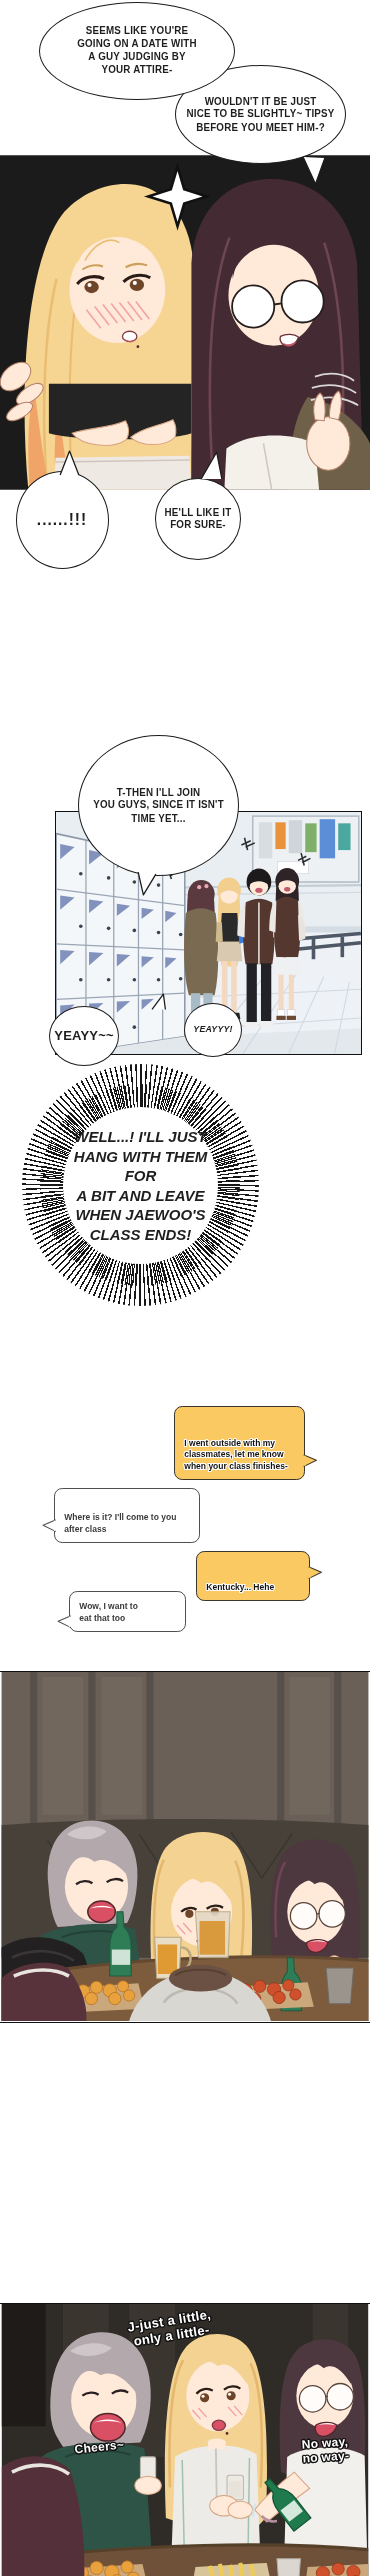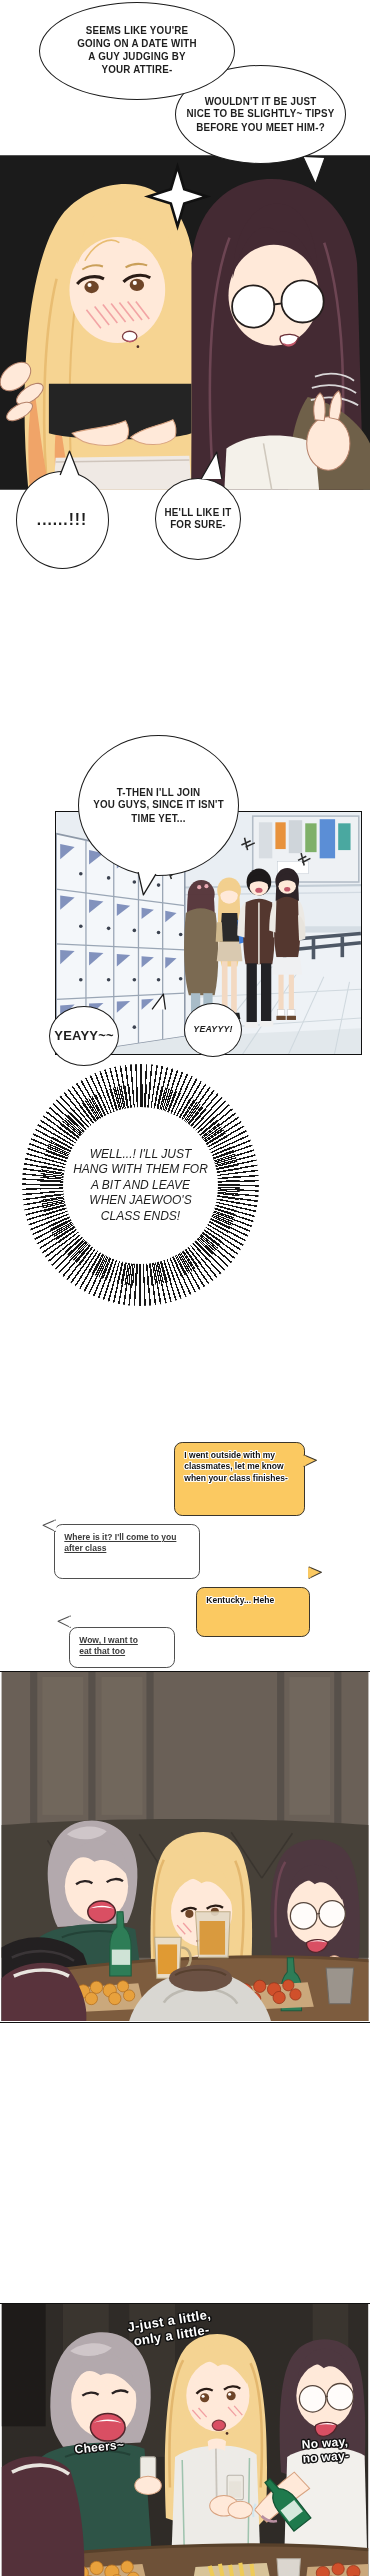--- a/index.html
+++ b/index.html
@@ -12,25 +12,25 @@
   .sb .txt{font-weight:bold;color:#1e1e1e;font-size:9.8px;line-height:1.26;
            letter-spacing:0.2px;white-space:pre-line;transform:scaleY(1.04);}
   .tail{position:absolute;z-index:7;}
   
   .burst-ring{position:absolute;border-radius:50%;z-index:5;
       background:repeating-conic-gradient(#161616 0deg .75deg,rgba(255,255,255,0) .75deg 2.5deg);}
   .burst-core{position:absolute;border-radius:50%;background:#ffffff;z-index:6;
       display:flex;align-items:center;justify-content:center;text-align:center;}
   
   .chat{position:absolute;border-radius:8.2px;box-sizing:border-box;z-index:6;
-        display:flex;align-items:flex-start;padding:7.2px 9.3px;font-size:8.5px;line-height:1.32;
-        white-space:pre-line;margin-top:36px;}
+        display:flex;align-items:flex-end;padding:7.2px 9.3px;font-size:8.5px;line-height:1.32;
+        white-space:pre-line;}
   .chat.yellow{background:#fbc961;border:1px solid #3b362c;color:#121212;font-weight:bold;
         text-shadow:-0.8px -0.8px 0 #fff,0.8px -0.8px 0 #fff,-0.8px 0.8px 0 #fff,0.8px 0.8px 0 #fff,0 -1px 0 #fff,0 1px 0 #fff,-1px 0 0 #fff,1px 0 0 #fff;}
-  .chat.white{background:#ffffff;border:1px solid #4f4f4f;color:#3a3a3a;font-weight:bold;text-decoration:underline;}
+  .chat.white{background:#ffffff;border:1px solid #4f4f4f;color:#3a3a3a;font-weight:bold;}
   
   .panel{position:absolute;z-index:2;box-sizing:border-box;overflow:hidden;}
   .panel svg{display:block;}
   
   .hand{position:absolute;z-index:8;font-weight:bold;color:#ffffff;text-align:center;
         white-space:pre-line;line-height:1.15;letter-spacing:0.3px;
         text-shadow:-1px -1px 0 #111,1px -1px 0 #111,-1px 1px 0 #111,1px 1px 0 #111,0 -1.3px 0 #111,0 1.3px 0 #111,-1.3px 0 0 #111,1.3px 0 0 #111;}
 </style>
 </head>
 <body>
@@ -318,21 +318,21 @@
   <div class="sb" style="left:49px;top:1006px;width:70px;height:60px;">
     <div class="txt" style="font-size:13px;">YEAYY~~</div>
   </div>
   <div class="sb" style="left:184px;top:1003px;width:58px;height:54px;font-style:italic;">
     <div class="txt" style="font-size:8.8px;">YEAYYY!</div>
   </div>
 
   <div class="burst-ring" style="left:21.6px;top:1064px;width:237px;height:242px;"></div>
   <div class="burst-ring" style="left:40px;top:1084px;width:200px;height:202px;background:repeating-conic-gradient(from 1.2deg,#161616 0deg .7deg,rgba(255,255,255,0) .7deg 2.2deg);"></div>
   <div class="burst-core" style="left:63px;top:1107px;width:155px;height:157px;">
-    <div class="txt" style="font-weight:normal;color:#1e1e1e;font-size:12px;line-height:1.3;white-space:pre-line;font-style:italic;">WELL...! I'LL JUST
+    <div class="txt" style="font-weight:bold;color:#1e1e1e;font-size:15px;line-height:1.3;white-space:pre-line;font-style:italic;">WELL...! I'LL JUST
 HANG WITH THEM FOR
 A BIT AND LEAVE
 WHEN JAEWOO'S
 CLASS ENDS!</div>
   </div>
 
   <div class="chat yellow" style="left:174px;top:1406px;width:131px;height:74px;">
     <span>I went outside with my
 classmates, let me know
 when your class finishes-</span>
@@ -352,21 +352,21 @@
   </svg>
 
   <div class="chat yellow" style="left:196px;top:1551px;width:114px;height:50px;">
     <span>Kentucky... Hehe</span>
   </div>
   <svg class="tail" style="left:308px;top:1566px;" width="15.5" height="13.4" viewBox="0 0 30 26">
     <path d="M2,2 L26,12 L2,24 Z" fill="#fbc961" stroke="#3b362c" stroke-width="2" stroke-linejoin="round"></path>
     <rect x="0" y="3" width="5" height="20" fill="#fbc961"></rect>
   </svg>
 
-  <div class="chat white" style="left:69px;top:1591px;width:106px;height:41px;">
+  <div class="chat white" style="left:69px;top:1591px;width:117px;height:41px;">
     <span>Wow, I want to
 eat that too</span>
   </div>
   <svg class="tail" style="left:56px;top:1615px;" width="15.5" height="13.4" viewBox="0 0 30 26">
     <path d="M28,2 L4,12 L28,24 Z" fill="#ffffff" stroke="#4f4f4f" stroke-width="2" stroke-linejoin="round"></path>
     <rect x="25" y="3" width="5" height="20" fill="#ffffff"></rect>
   </svg>
 
   <div class="panel" style="left:0;top:1671px;width:370px;height:352px;border-top:1.5px solid #111;border-bottom:1.5px solid #111;">
     <svg viewBox="0 0 719 684" width="370" height="349">

